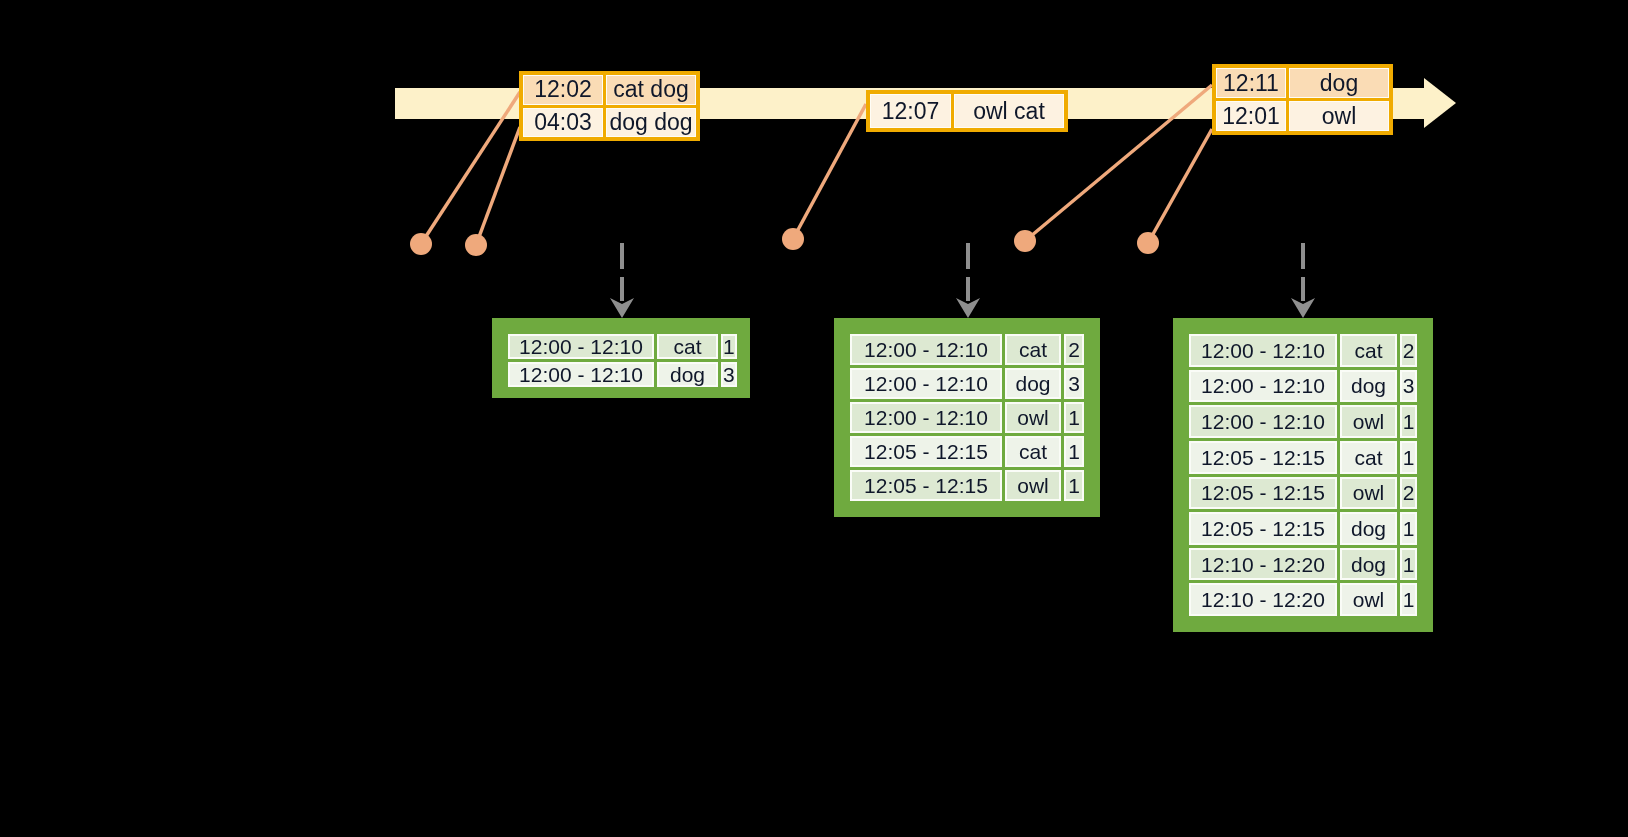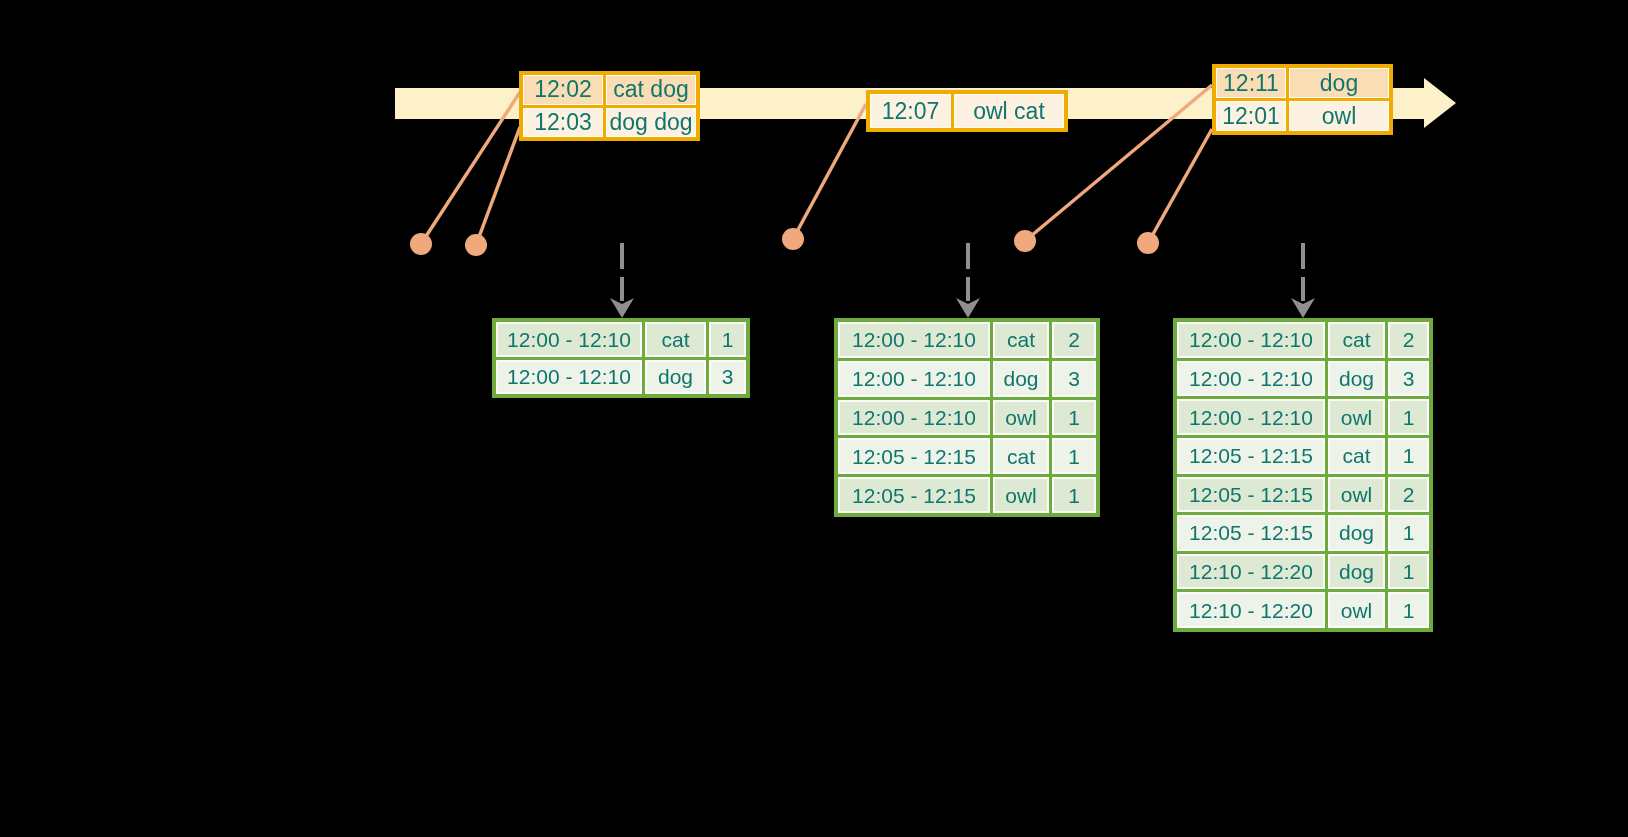--- a/index.html
+++ b/index.html
@@ -1,34 +1,34 @@
 <!DOCTYPE html>
 <html><head>
 <meta charset="utf-8">
 <style>
   html,body{margin:0;padding:0;background:#000;}
   .canvas{
     position:relative;width:1628px;height:837px;background:#000;overflow:hidden;
-    font-family:"Liberation Sans", sans-serif;color:#0f766e;
+    font-family:"Liberation Sans", sans-serif;color:#0f172a;
   }
   
   .band{position:absolute;left:395px;top:88px;width:1029px;height:31px;background:#FDF1C9;}
   .band-head{position:absolute;left:1424px;top:78px;width:0;height:0;
     border-left:32px solid #FDF1C9;border-top:25px solid transparent;border-bottom:25px solid transparent;}
   
   svg.overlay{position:absolute;left:0;top:0;width:1628px;height:837px;}
   
   .etable{position:absolute;display:grid;gap:3px;padding:4px;box-sizing:border-box;
     background:#F0AB00;grid-auto-rows:1fr;}
   .etable .cell{display:flex;align-items:center;justify-content:center;
     border:1px solid #FFFDF6;font-size:23px;line-height:1;}
   .row-dark{background:#FADCB5;}
   .row-light{background:#FDF2E1;}
   
-  .gtable{position:absolute;display:grid;gap:3px;padding:4px;box-sizing:border-box;
+  .gtable{position:absolute;display:grid;gap:3px;padding:16px;box-sizing:border-box;
     background:#6FAA3F;grid-auto-rows:1fr;}
   .gtable .cell{display:flex;align-items:center;justify-content:center;
     border:2px solid #FAFCF7;font-size:21px;line-height:1;}
   .g-dark{background:#DDE9D2;}
   .g-light{background:#EEF3E9;}
 </style>
 </head>
 <body>
 
 <div class="canvas">
@@ -57,21 +57,21 @@
       <line x1="968" y1="243" x2="968" y2="301" stroke="#8F8F8F" stroke-width="4" stroke-dasharray="26 8"></line>
       <polygon points="956,298 968,318 980,298 968,304" fill="#8F8F8F"></polygon>
       <line x1="1303" y1="243" x2="1303" y2="301" stroke="#8F8F8F" stroke-width="4" stroke-dasharray="26 8"></line>
       <polygon points="1291,298 1303,318 1315,298 1303,304" fill="#8F8F8F"></polygon>
     </g>
   </svg>
 
   <div class="etable" style="left:519px;top:71px;width:181px;height:70px;grid-template-columns:80px 1fr;">
     <div class="cell row-dark">12:02</div>
     <div class="cell row-dark">cat dog</div>
-    <div class="cell row-light">12:03</div>
+    <div class="cell row-light">04:03</div>
     <div class="cell row-light">dog dog</div>
   </div>
 
   <div class="etable" style="left:866px;top:83px;width:202px;height:42px;grid-template-columns:81px 1fr;margin-top:7px;">
     <div class="cell row-light">12:07</div>
     <div class="cell row-light">owl cat</div>
   </div>
 
   <div class="etable" style="left:1212px;top:64px;width:181px;height:71px;grid-template-columns:70px 1fr;">
     <div class="cell row-dark">12:11</div>

